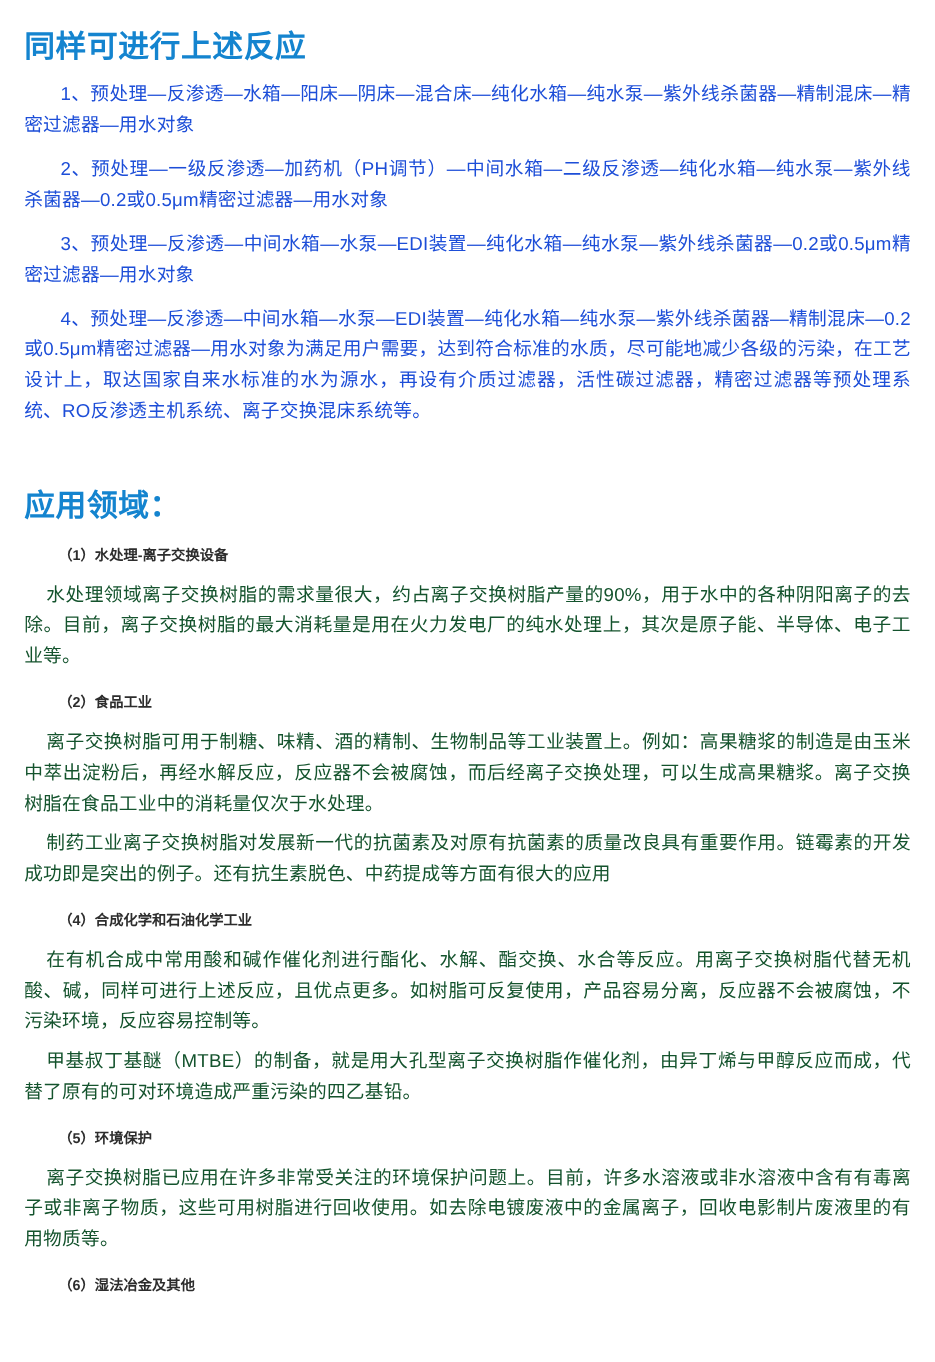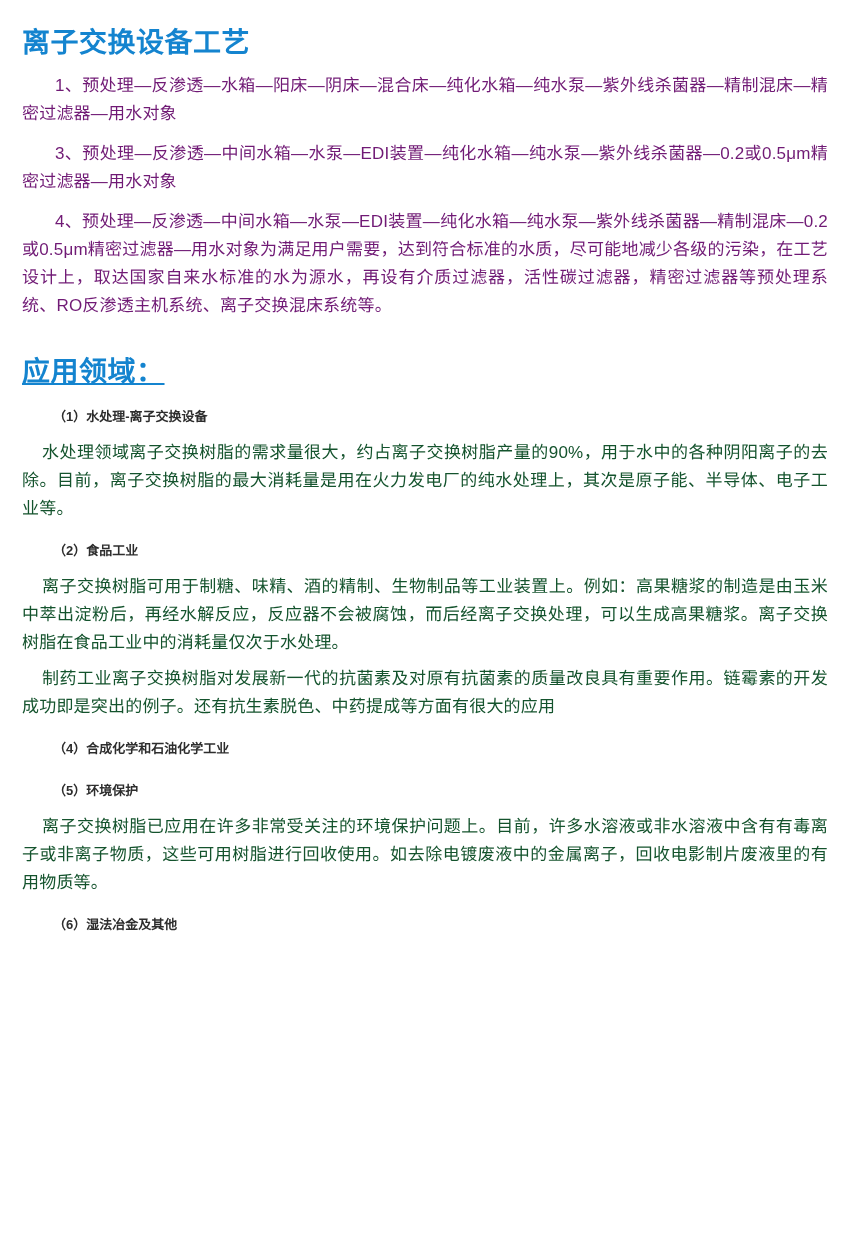--- a/index.html
+++ b/index.html
@@ -19,26 +19,26 @@
     overflow: hidden;
   }
   .doc-title {
     font-size: 28px;
     line-height: 34px;
     font-weight: 700;
     color: #1484cf;
     margin: 4px 0 0 0;
     letter-spacing: 0.5px;
   }
-  .apps-title { margin-top: 35px; text-decoration: underline; }
+  .apps-title { margin-top: 55px; }
   .process p {
     margin-top: 12px;
     font-size: 17px;
     line-height: 28px;
-    color: #701a75;
+    color: #1d4ed8;
     text-indent: 33px;
     text-align: justify;
     letter-spacing: 0.2px;
   }
   .app-heading {
     margin-top: 14px;
     font-size: 13px;
     line-height: 28px;
     font-weight: 700;
     color: #2d2d2d;
@@ -52,24 +52,25 @@
     text-indent: 20px;
     text-align: justify;
     letter-spacing: 0.2px;
   }
 </style>
 </head>
 <body>
 
 <div class="page">
 
-  <h1 class="doc-title" style="color: rgb(20, 132, 207);">离子交换设备工艺</h1>
+  <h1 class="doc-title" style="color: rgb(20, 132, 207);">同样可进行上述反应</h1>
 
   <div class="process">
     <p>1、预处理—反渗透—水箱—阳床—阴床—混合床—纯化水箱—纯水泵—紫外线杀菌器—精制混床—精密过滤器—用水对象</p>
+    <p>2、预处理—一级反渗透—加药机（PH调节）—中间水箱—二级反渗透—纯化水箱—纯水泵—紫外线杀菌器—0.2或0.5μm精密过滤器—用水对象</p>
     <p>3、预处理—反渗透—中间水箱—水泵—EDI装置—纯化水箱—纯水泵—紫外线杀菌器—0.2或0.5μm精密过滤器—用水对象</p>
     <p>4、预处理—反渗透—中间水箱—水泵—EDI装置—纯化水箱—纯水泵—紫外线杀菌器—精制混床—0.2或0.5μm精密过滤器—用水对象为满足用户需要，达到符合标准的水质，尽可能地减少各级的污染，在工艺设计上，取达国家自来水标准的水为源水，再设有介质过滤器，活性碳过滤器，精密过滤器等预处理系统、RO反渗透主机系统、离子交换混床系统等。</p>
   </div>
 
   <h1 class="doc-title apps-title" style="color: rgb(20, 132, 207);">应用领域：</h1>
 
   <div class="apps">
 
     <div class="app">
       <h2 class="app-heading">（1）水处理-离子交换设备</h2>
@@ -86,20 +87,24 @@
     </div>
 
     <div class="app">
       <div class="app-body">
         <p>制药工业离子交换树脂对发展新一代的抗菌素及对原有抗菌素的质量改良具有重要作用。链霉素的开发成功即是突出的例子。还有抗生素脱色、中药提成等方面有很大的应用</p>
       </div>
     </div>
 
     <div class="app">
       <h2 class="app-heading">（4）合成化学和石油化学工业</h2>
+      <div class="app-body">
+        <p>在有机合成中常用酸和碱作催化剂进行酯化、水解、酯交换、水合等反应。用离子交换树脂代替无机酸、碱，同样可进行上述反应，且优点更多。如树脂可反复使用，产品容易分离，反应器不会被腐蚀，不污染环境，反应容易控制等。</p>
+        <p>甲基叔丁基醚（MTBE）的制备，就是用大孔型离子交换树脂作催化剂，由异丁烯与甲醇反应而成，代替了原有的可对环境造成严重污染的四乙基铅。</p>
+      </div>
     </div>
 
     <div class="app">
       <h2 class="app-heading">（5）环境保护</h2>
       <div class="app-body">
         <p>离子交换树脂已应用在许多非常受关注的环境保护问题上。目前，许多水溶液或非水溶液中含有有毒离子或非离子物质，这些可用树脂进行回收使用。如去除电镀废液中的金属离子，回收电影制片废液里的有用物质等。</p>
       </div>
     </div>
 
     <div class="app">

